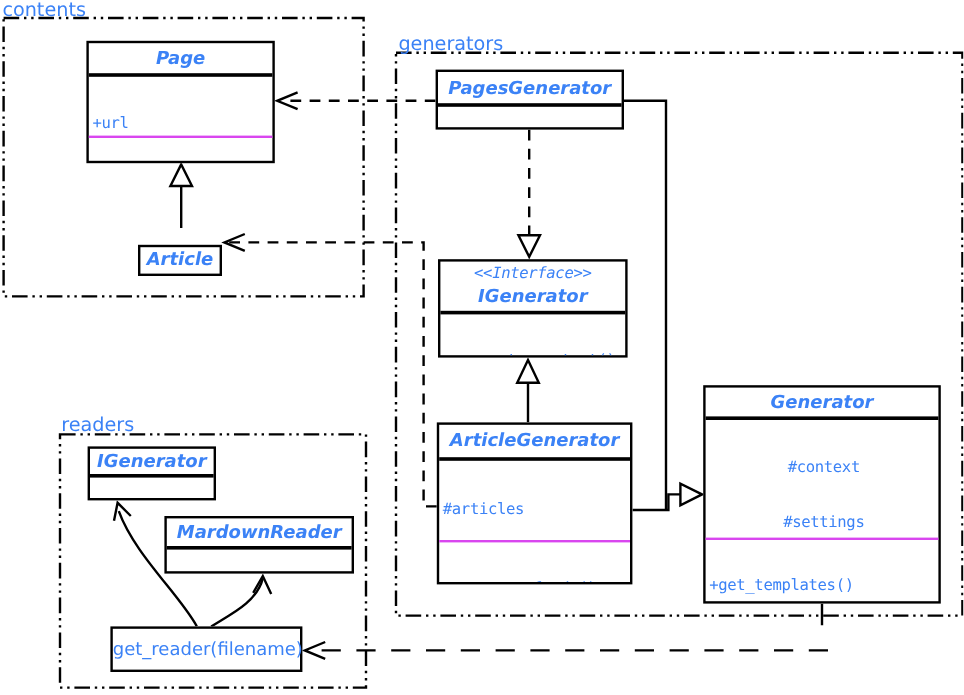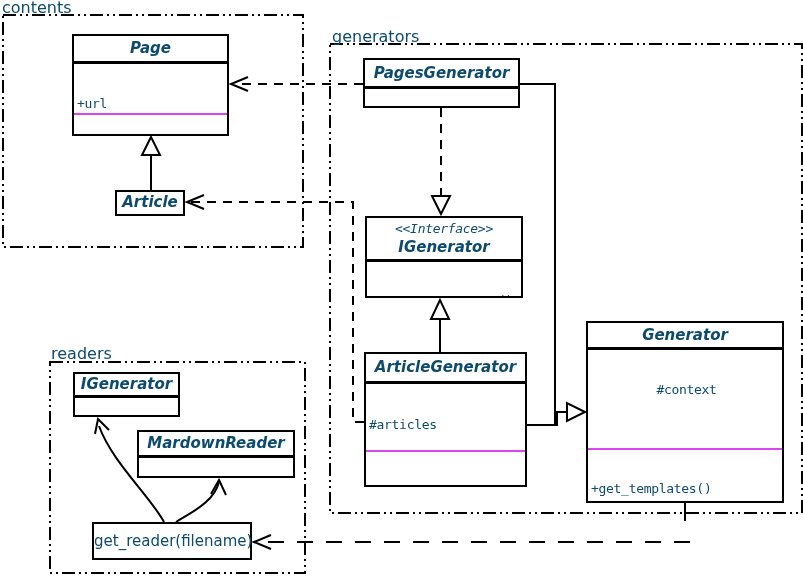--- a/index.html
+++ b/index.html
@@ -1,18 +1,18 @@
 <!DOCTYPE html>
 <html><head>
 <meta charset="utf-8">
 <style>
   html,body{margin:0;padding:0;background:#fff;}
   .canvas{
     position:relative;width:803px;height:579px;background:#fff;
-    color:#0c4a6e;font-family:"DejaVu Sans",sans-serif;overflow:hidden;
+    color:#3b82f6;font-family:"DejaVu Sans",sans-serif;overflow:hidden;
   }
   svg.wires{position:absolute;left:0;top:0;z-index:0;}
   .pkg-label{
     position:absolute;z-index:2;font-size:16px;line-height:16px;
     font-family:"DejaVu Sans",sans-serif;white-space:nowrap;
   }
   .cls{
     position:absolute;z-index:1;background:#fff;border:2px solid #000;
     box-sizing:border-box;
   }
@@ -107,21 +107,21 @@
     <div class="sec" style="height:49px;">
       <div class="memline" style="line-height:15.5px;">+url</div>
       
       
     </div>
     <div class="sec methods" style="height:21px;">
       
     </div>
   </div>
 
-  <div class="cls" style="left:115px;top:190px;width:70px;height:26px;">
+  <div class="cls" style="left:115px;top:204px;width:70px;height:26px;">
     <div class="cls-title noline" style="height:22px;line-height:21px;">Article</div>
   </div>
 
   <div class="cls" style="left:365px;top:216px;width:158px;height:82px;">
     <div class="cls-title" style="height:44px;padding-top:2px;">
       <div class="stereo" style="line-height:17px;">&lt;&lt;Interface&gt;&gt;</div>
       <div style="line-height:20px;">IGenerator</div>
     </div>
     <div class="sec" style="height:34px;padding-top:1px;">
       <div class="memline">+generate_context()</div>
@@ -147,20 +147,21 @@
     <div class="sec methods" style="height:35px;padding-top:1px;">
       <div class="memline">+generate_feeds()</div>
       
     </div>
   </div>
 
   <div class="cls" style="left:586px;top:321px;width:198px;height:182px;">
     <div class="cls-title" style="height:27px;line-height:24px;">Generator</div>
     <div class="sec" style="height:98px;text-align:center;">
       <div class="memline">#context</div>
+      <div class="memline">#settings</div>
       
       
       
       
     </div>
     <div class="sec methods" style="height:53px;padding-top:1px;">
       <div class="memline">+get_templates()</div>
       
       
     </div>

